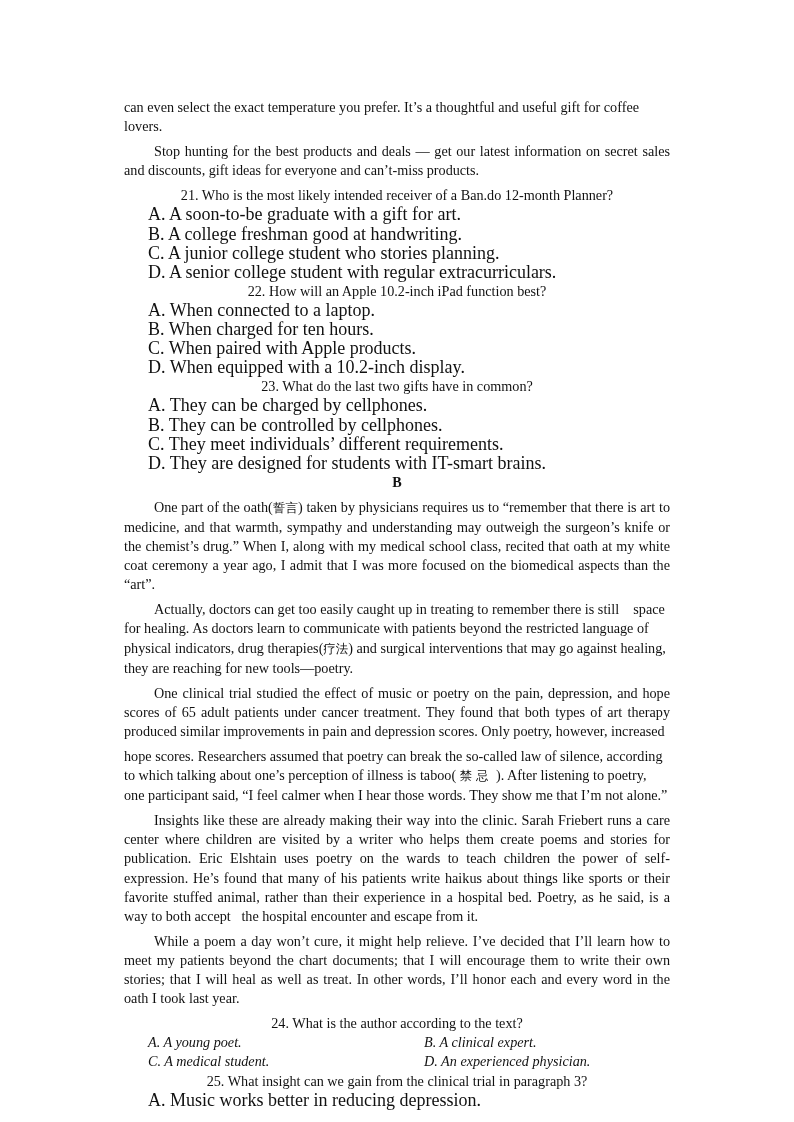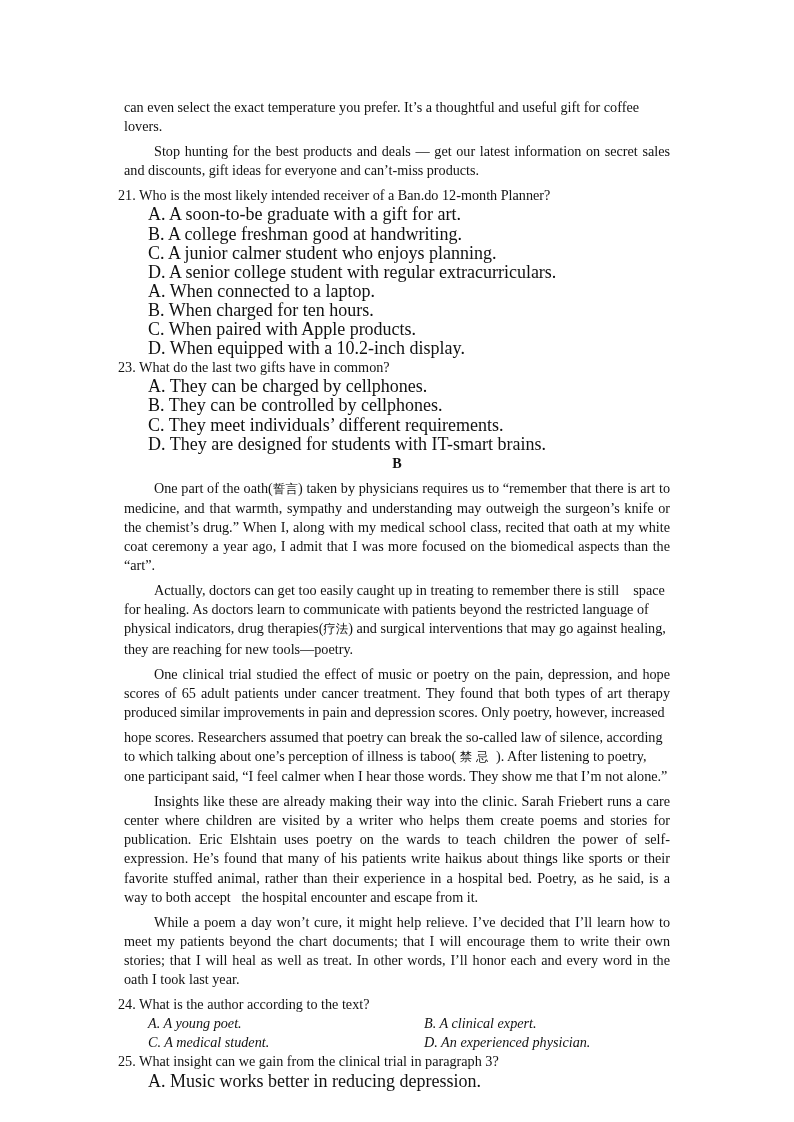--- a/index.html
+++ b/index.html
@@ -35,21 +35,21 @@
   }
   .para.flush { text-align: left; }
 
   .indent { text-indent: 30px; }
 
   
   .q-stem {
     font-size: 14.2px;
     line-height: 19.1px;
     margin: 0;
-    text-align: left;
+    text-align: center;
     white-space: pre-wrap;
   }
 
   
   .opt {
     font-size: 18px;
     line-height: 19.1px;
     margin: 0;
     padding-left: 30px;
     text-align: left;
@@ -88,23 +88,24 @@
 
 <div class="page">
 
   <p class="para flush">can even select the exact temperature you prefer. It’s a thoughtful and useful gift for coffee lovers.</p>
 
   <p class="para indent">Stop hunting for the best products and deals — get our latest information on secret sales and discounts, gift ideas for everyone and can’t-miss products.</p>
 
   <p class="q-stem">21. Who is the most likely intended receiver of a Ban.do 12-month Planner?</p>
   <p class="opt">A. A soon-to-be graduate with a gift for art.</p>
   <p class="opt">B. A college freshman good at handwriting.</p>
-  <p class="opt">C. A junior calmer student who enjoys planning.</p>
+  <p class="opt">C. A junior college student who stories planning.</p>
   <p class="opt">D. A senior college student with regular extracurriculars.</p>
 
+  <p class="q-stem">22. How will an Apple 10.2-inch iPad function best?</p>
   <p class="opt">A. When connected to a laptop.</p>
   <p class="opt">B. When charged for ten hours.</p>
   <p class="opt">C. When paired with Apple products.</p>
   <p class="opt">D. When equipped with a 10.2-inch display.</p>
 
   <p class="q-stem">23. What do the last two gifts have in common?</p>
   <p class="opt">A. They can be charged by cellphones.</p>
   <p class="opt">B. They can be controlled by cellphones.</p>
   <p class="opt">C. They meet individuals’ different requirements.</p>
   <p class="opt">D. They are designed for students with IT-smart brains.</p>

